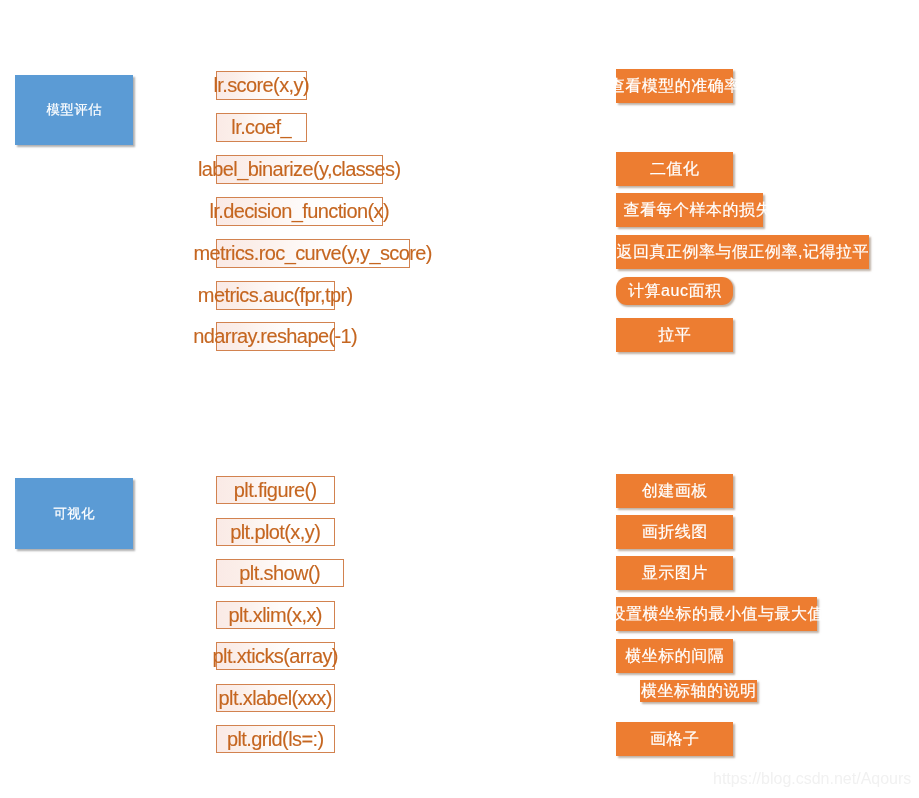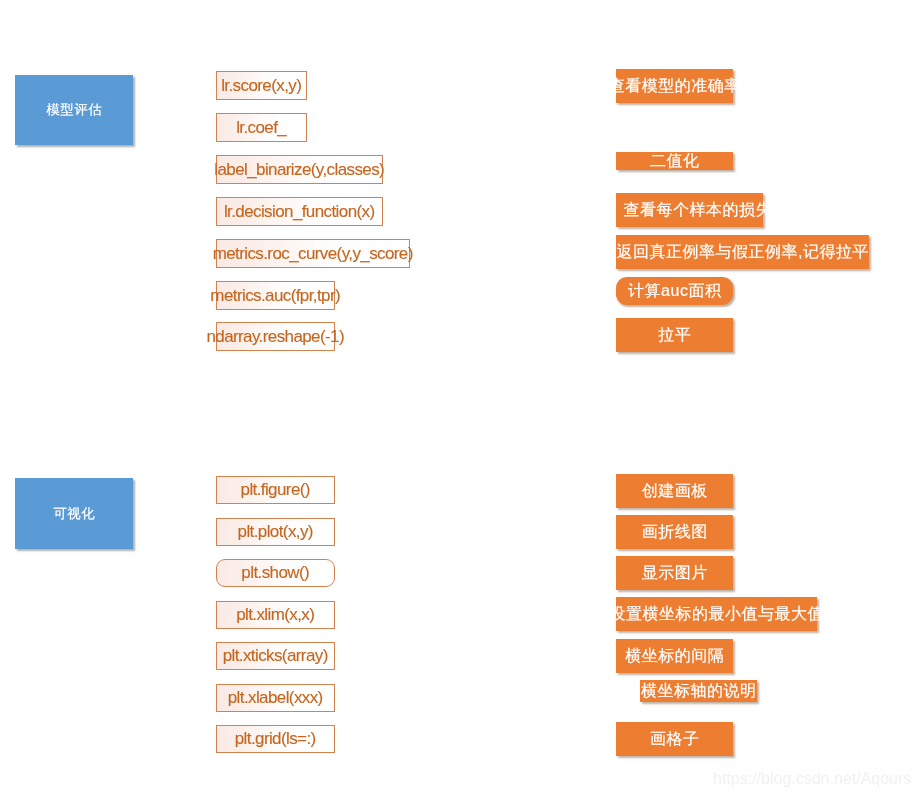--- a/index.html
+++ b/index.html
@@ -29,21 +29,21 @@
     text-indent: 0.52px;
     box-shadow: 1.6px 1.6px 1.8px rgba(110,110,112,0.55);
   }
 
   
   .code {
     border: 1px solid #d2824f;
     background: linear-gradient(90deg, #faeae6 0%, #fbeee9 18%, #fdf6f3 38%, #fefcfb 55%, #ffffff 78%, #ffffff 100%);
     color: #c56620;
     -webkit-text-stroke: 0.12px #c56620;
-    font-size: 17px;
+    font-size: 20px;
     letter-spacing: -0.6px;
     text-indent: -0.6px;
   }
 
   
   .desc {
     background: #ed7d31;
     color: #ffffff;
     -webkit-text-stroke: 0.2px #ffffff;
     font-size: 16px;
@@ -71,31 +71,31 @@
 
   <div class="node code" style="left:216px;top:71px;width:91px;height:29px;">lr.score(x,y)</div>
   <div class="node code" style="left:216px;top:113px;width:91px;height:29px;">lr.coef_</div>
   <div class="node code" style="left:216px;top:155px;width:167px;height:29px;">label_binarize(y,classes)</div>
   <div class="node code" style="left:216px;top:197px;width:167px;height:29px;">lr.decision_function(x)</div>
   <div class="node code" style="left:216px;top:239px;width:194px;height:29px;">metrics.roc_curve(y,y_score)</div>
   <div class="node code" style="left:216px;top:281px;width:119px;height:29px;">metrics.auc(fpr,tpr)</div>
   <div class="node code" style="left:216px;top:322px;width:119px;height:29px;">ndarray.reshape(-1)</div>
 
   <div class="node desc" style="left:616px;top:69px;width:117px;height:34px;">查看模型的准确率</div>
-  <div class="node desc" style="left:616px;top:152px;width:117px;height:18px;">二值化</div>
+  <div class="node desc" style="left:616px;top:152px;width:117px;height:34px;">二值化</div>
   <div class="node desc" style="left:616px;top:193px;width:147px;height:34px;padding-left:16px;">查看每个样本的损失</div>
   <div class="node desc" style="left:616px;top:235px;width:253px;height:34px;">返回真正例率与假正例率,记得拉平</div>
   <div class="node desc" style="left:616px;top:277px;width:117px;height:28px;border-radius:11px;">计算auc面积</div>
   <div class="node desc" style="left:616px;top:318px;width:117px;height:34px;">拉平</div>
 
   <div class="node cat" style="left:15px;top:478px;width:118px;height:71px;">可视化</div>
 
   <div class="node code" style="left:216px;top:476px;width:119px;height:28px;">plt.figure()</div>
   <div class="node code" style="left:216px;top:518px;width:119px;height:28px;">plt.plot(x,y)</div>
-  <div class="node code" style="left:216px;top:559px;width:119px;height:28px;border-radius:9px;">plt.show()</div>
+  <div class="node code" style="left:216px;top:559px;width:128px;height:28px;">plt.show()</div>
   <div class="node code" style="left:216px;top:601px;width:119px;height:28px;">plt.xlim(x,x)</div>
   <div class="node code" style="left:216px;top:642px;width:119px;height:28px;">plt.xticks(array)</div>
   <div class="node code" style="left:216px;top:684px;width:119px;height:28px;">plt.xlabel(xxx)</div>
   <div class="node code" style="left:216px;top:725px;width:119px;height:28px;">plt.grid(ls=:)</div>
 
   <div class="node desc" style="left:616px;top:474px;width:117px;height:34px;">创建画板</div>
   <div class="node desc" style="left:616px;top:515px;width:117px;height:34px;">画折线图</div>
   <div class="node desc" style="left:616px;top:556px;width:117px;height:34px;">显示图片</div>
   <div class="node desc" style="left:616px;top:597px;width:201px;height:34px;">设置横坐标的最小值与最大值</div>
   <div class="node desc" style="left:616px;top:639px;width:117px;height:34px;">横坐标的间隔</div>

